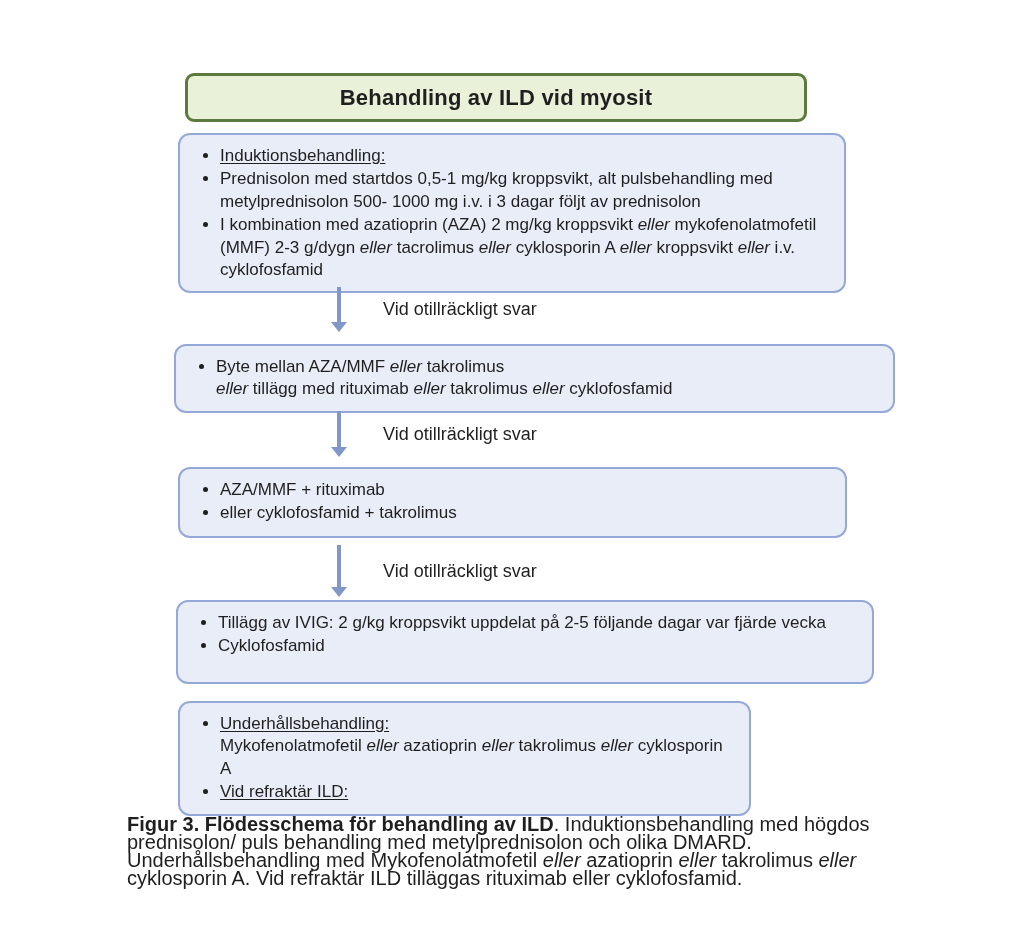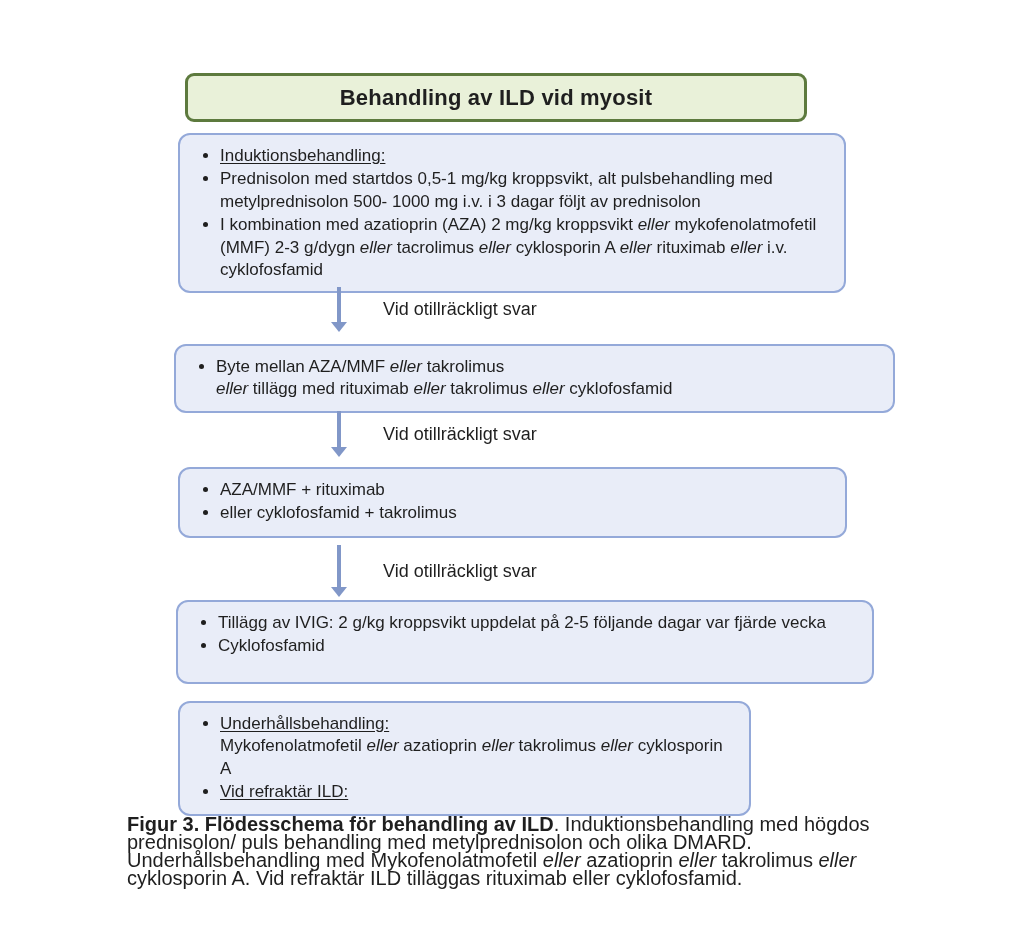--- a/index.html
+++ b/index.html
@@ -70,21 +70,21 @@
 <div class="figure">
 
   <div class="title-box">
     <span>Behandling av ILD vid myosit</span>
   </div>
 
   <div class="box p-box1">
     <ul>
       <li><span class="u">Induktionsbehandling:</span></li>
       <li><span>Prednisolon med startdos 0,5-1 mg/kg kroppsvikt, alt pulsbehandling med metylprednisolon 500- 1000 mg i.v. i 3 dagar följt av prednisolon</span></li>
-      <li><span>I kombination med azatioprin (AZA) 2 mg/kg kroppsvikt </span><span class="i">eller</span><span> mykofenolatmofetil (MMF) 2-3 g/dygn </span><span class="i">eller</span><span> tacrolimus </span><span class="i">eller</span><span> cyklosporin A </span><span class="i">eller</span><span> rituximab </span><span class="i">eller</span><span> i.v. cyklofosfamid</span></li>
+      <li><span>I kombination med azatioprin (AZA) 2 mg/kg kroppsvikt </span><span class="i">eller</span><span> mykofenolatmofetil (MMF) 2-3 g/dygn </span><span class="i">eller</span><span> tacrolimus </span><span class="i">eller</span><span> cyklosporin A </span><span class="i">eller</span><span> kroppsvikt </span><span class="i">eller</span><span> i.v. cyklofosfamid</span></li>
     </ul>
   </div>
 
   <div class="arrow-row p-arrow1">
     <div class="arrow">
       <div class="stem"></div>
       <div class="head"></div>
     </div>
     <div class="arrow-label">Vid otillräckligt svar</div>
   </div>

